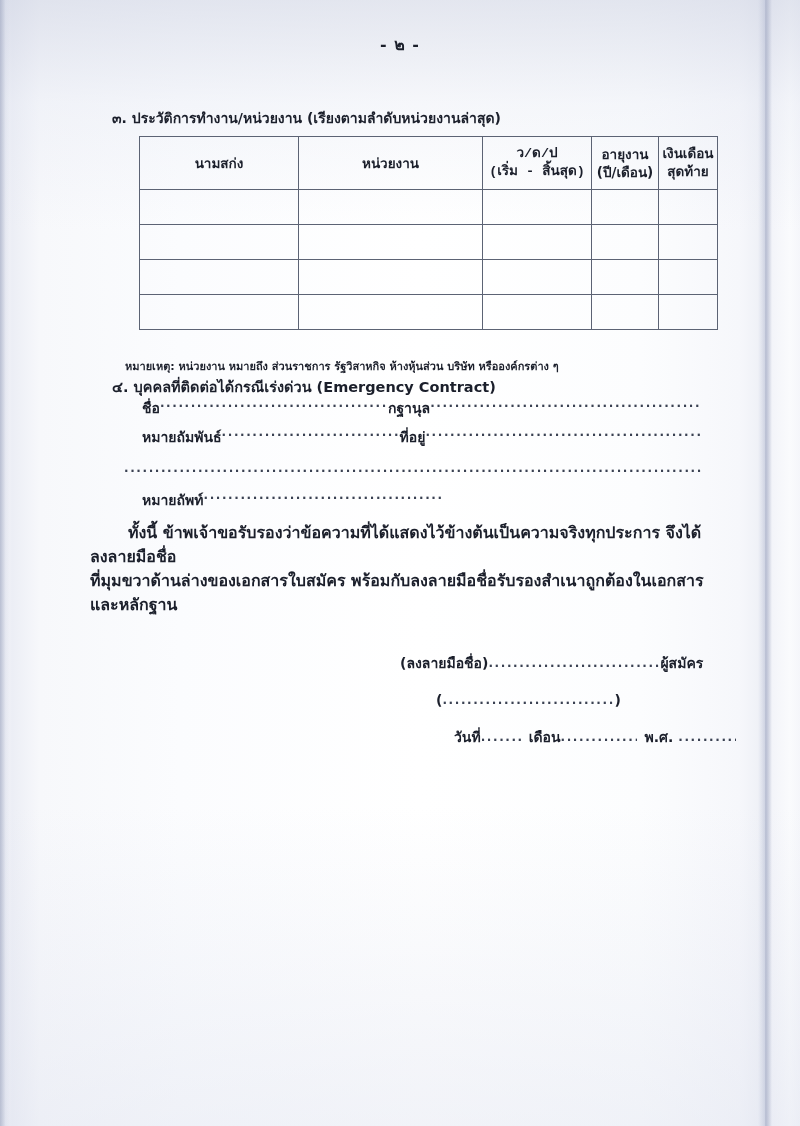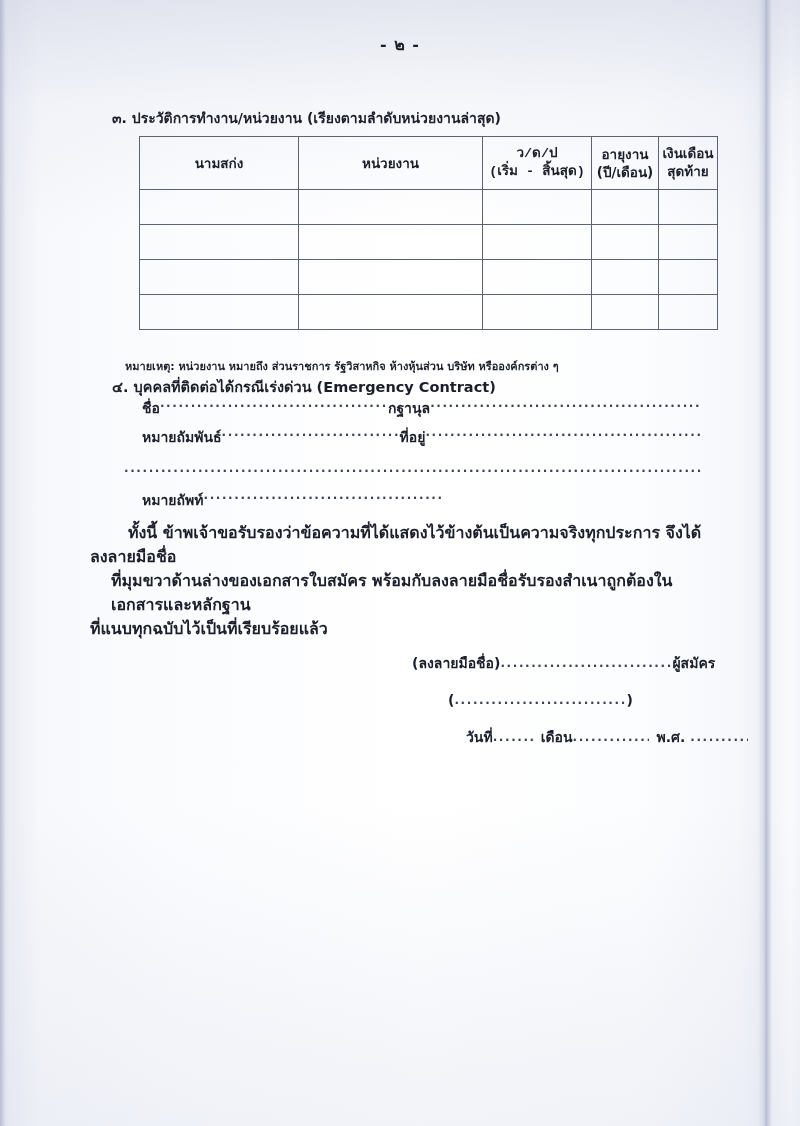--- a/index.html
+++ b/index.html
@@ -148,27 +148,27 @@
   
   #declaration {
     position: absolute;
     left: 90px; top: 521px;
     width: 624px;
     font-size: 16px;
     line-height: 24px;
     text-align: left;
   }
   #declaration .p1 { display:block; text-indent: 38px; }
-  #declaration .p2 { display:block;margin-left:21px; }
+  #declaration .p2 { display:block; }
   #declaration .p3 { display:block; }
 
   
   #signature-block {
     position: absolute;
-    left: 412px; top: 652px;
+    left: 400px; top: 652px;
     width: 320px;
     font-size: 14px;
   }
   .sig-line {
     display: flex;
     align-items: baseline;
     white-space: nowrap;
     margin-bottom: 18px;
   }
   #sig-line-signature { padding-left: 0px; }
@@ -269,21 +269,20 @@
   </div>
 
   <div id="field-phone" class="field-row ink">
     <span class="flabel">หมายถัพท์</span>
     <span class="dots grow">......................................................</span>
   </div>
 
   <div id="declaration" class="ink">
     <span class="p1">ทั้งนี้ ข้าพเจ้าขอรับรองว่าข้อความที่ได้แสดงไว้ข้างต้นเป็นความจริงทุกประการ จึงได้ลงลายมือชื่อ</span>
     <span class="p2">ที่มุมขวาด้านล่างของเอกสารใบสมัคร พร้อมกับลงลายมือชื่อรับรองสำเนาถูกต้องในเอกสารและหลักฐาน</span>
-    <span class="p3">ที่แนบทุกฉบับไว้เป็นที่เรียบร้อยแล้ว</span>
   </div>
 
   <div id="signature-block" class="ink">
 
     <div class="sig-line" id="sig-line-signature">
       <span class="flabel">(ลงลายมือชื่อ)</span>
       <span class="dots" style="width:172px">...............................................................</span>
       <span class="flabel">ผู้สมัคร</span>
     </div>
 

